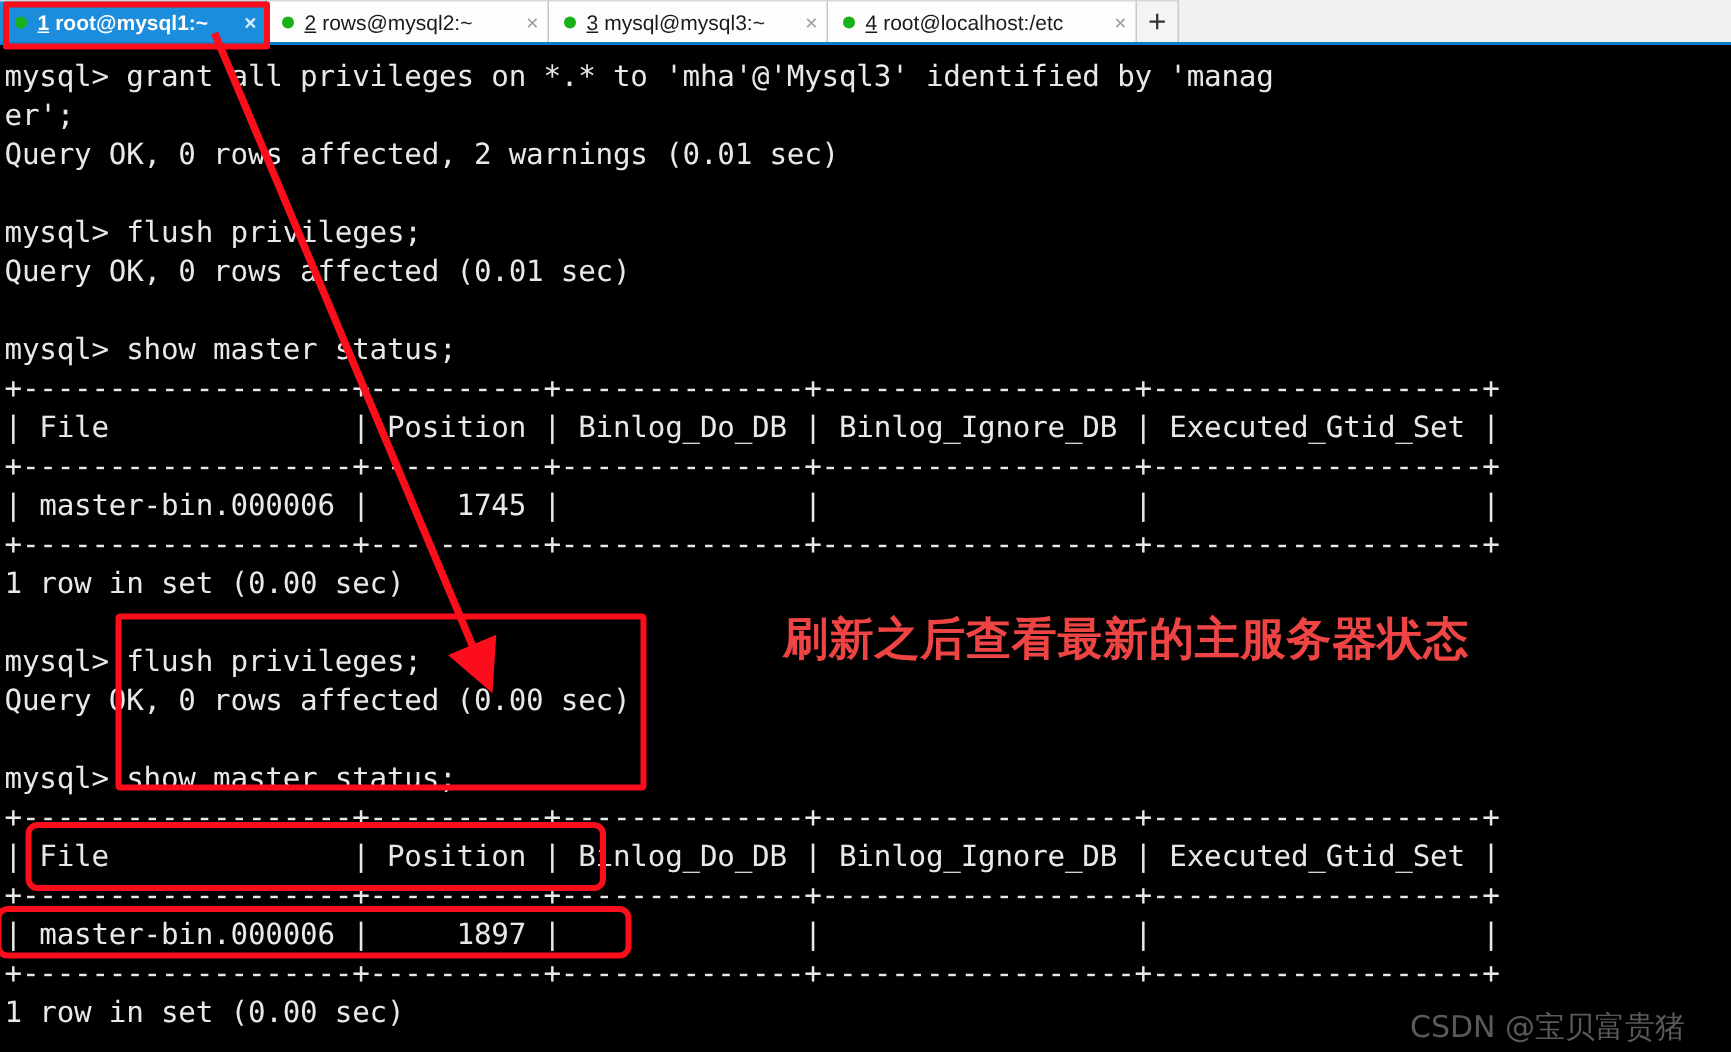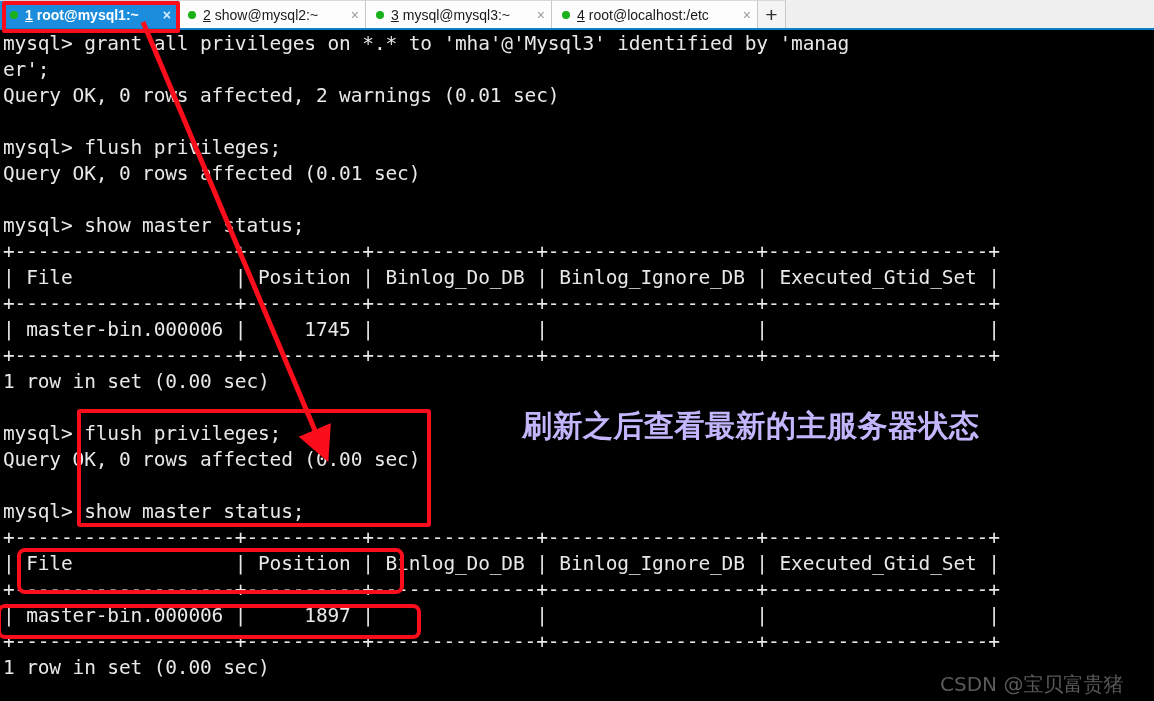--- a/index.html
+++ b/index.html
@@ -98,21 +98,21 @@
     position: absolute;
     left: 0; top: 30px;
     width: 1154px;
     height: 671px;
     background: #000000;
     color: #e8e8e8;
     font-family: "DejaVu Sans Mono", "Liberation Mono", monospace;
     font-size: 19.5px;
     line-height: 26px;
     letter-spacing: -0.15px;
-    padding: 1px 0 0 3px;
+    padding: 8px 0 0 3px;
     box-sizing: border-box;
     white-space: pre;
     overflow: hidden;
   }
   .term .ln {
     height: 26px;
     white-space: pre;
   }
 
   
@@ -136,21 +136,21 @@
     pointer-events: none;
   }
 
   .anno-text {
     position: absolute;
     left: 522px;
     top: 406px;
     font-family: "DejaVu Sans", "Liberation Sans", sans-serif;
     font-size: 30px;
     font-weight: bold;
-    color: #c4b5fd;
+    color: #ef4444;
     letter-spacing: 0.5px;
     white-space: nowrap;
   }
 
   .watermark {
     position: absolute;
     left: 940px;
     top: 671px;
     font-family: "DejaVu Sans", "Liberation Sans", sans-serif;
     font-size: 20px;
@@ -168,21 +168,21 @@
     <div class="tab active tab-w1">
       <span class="dot"></span>
       <span class="tnum">1</span>
       <span class="tlabel">root@mysql1:~</span>
       <span class="tclose">×</span>
     </div>
 
     <div class="tab tab-w2">
       <span class="dot"></span>
       <span class="tnum">2</span>
-      <span class="tlabel">show@mysql2:~</span>
+      <span class="tlabel">rows@mysql2:~</span>
       <span class="tclose">×</span>
     </div>
 
     <div class="tab tab-w3">
       <span class="dot"></span>
       <span class="tnum">3</span>
       <span class="tlabel">mysql@mysql3:~</span>
       <span class="tclose">×</span>
     </div>
 

